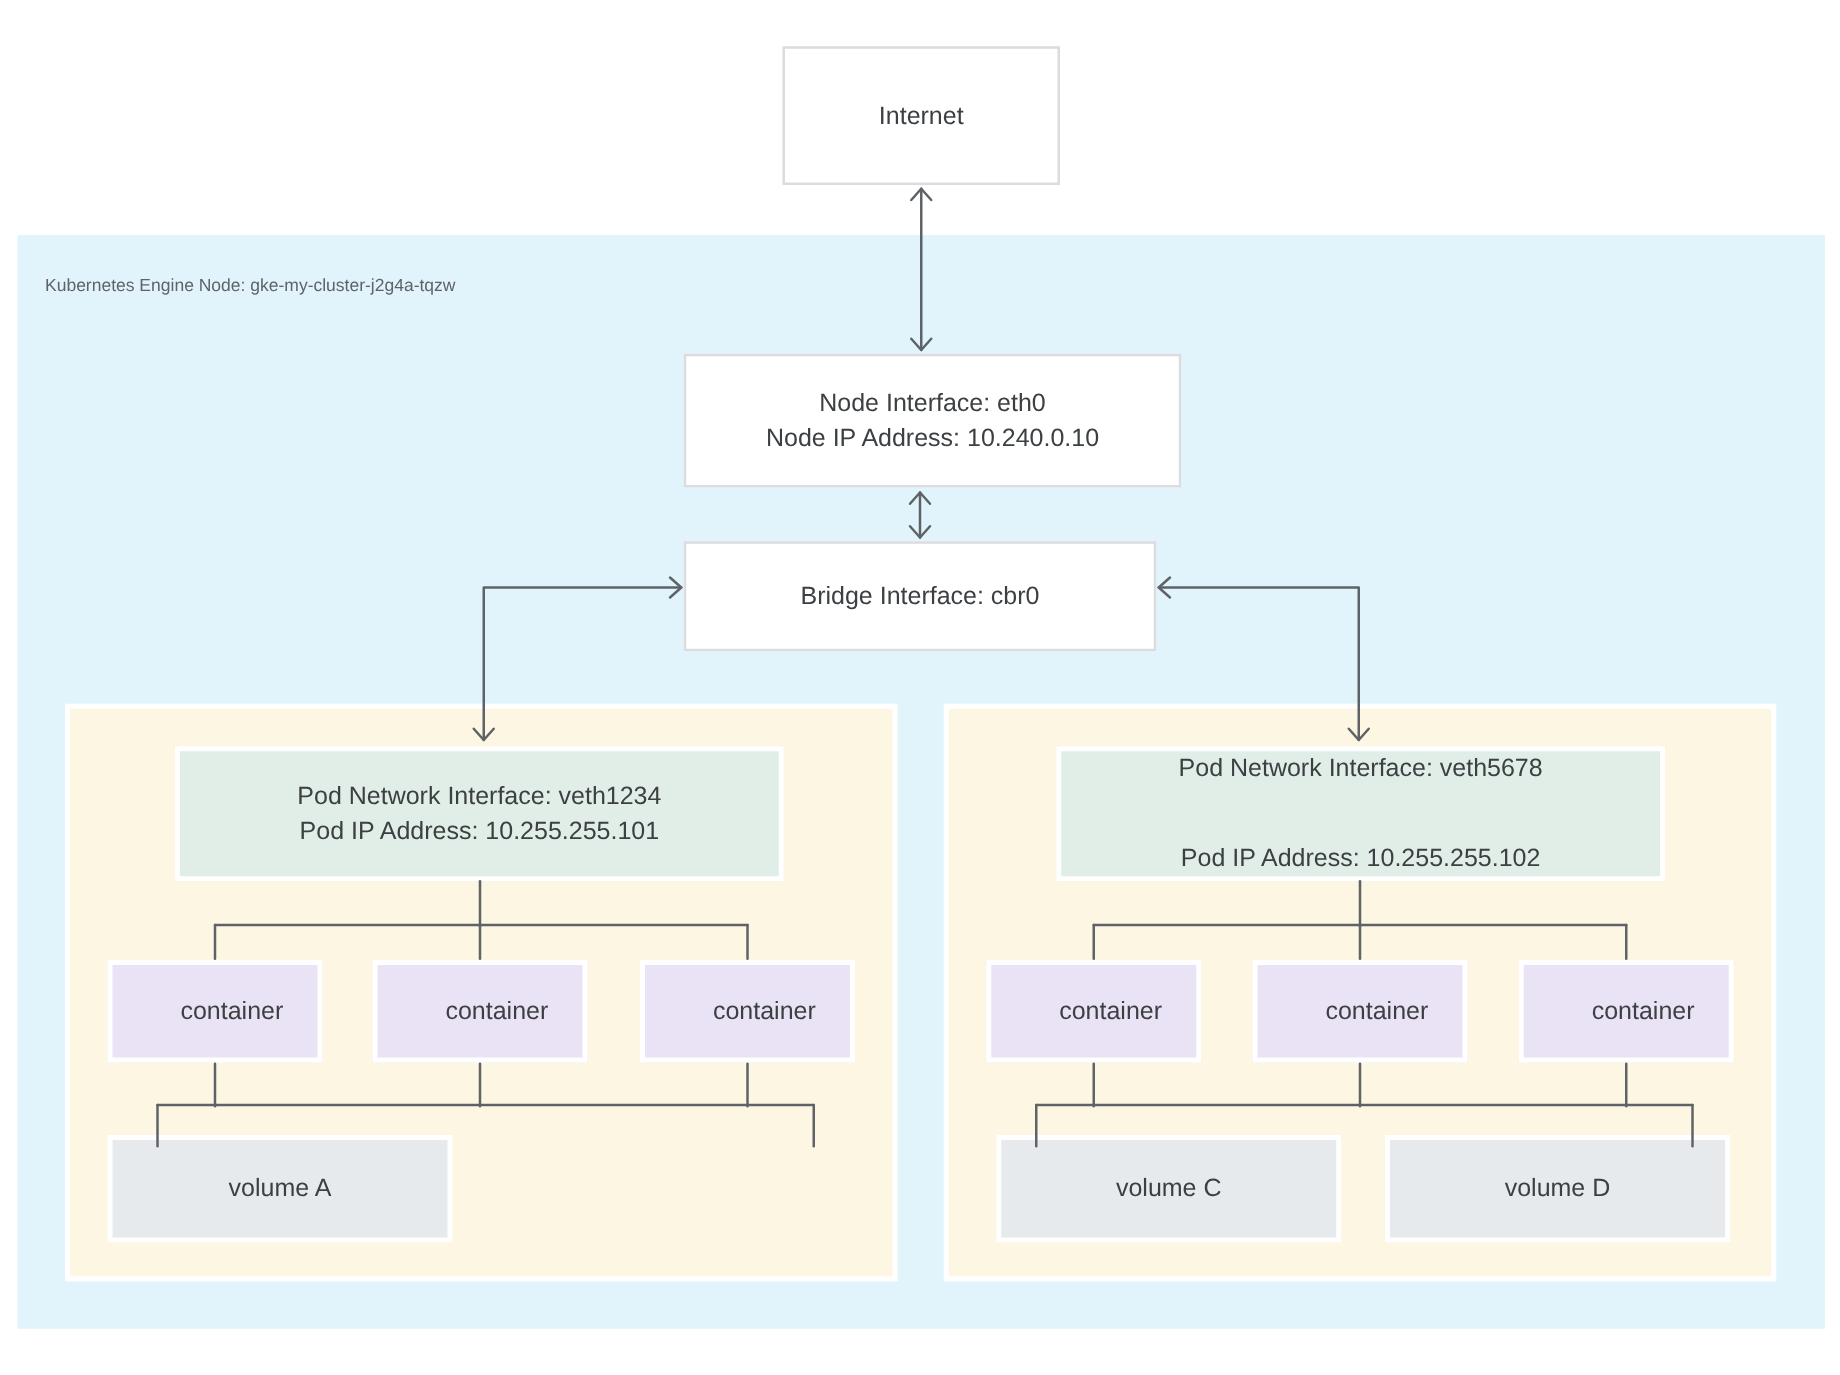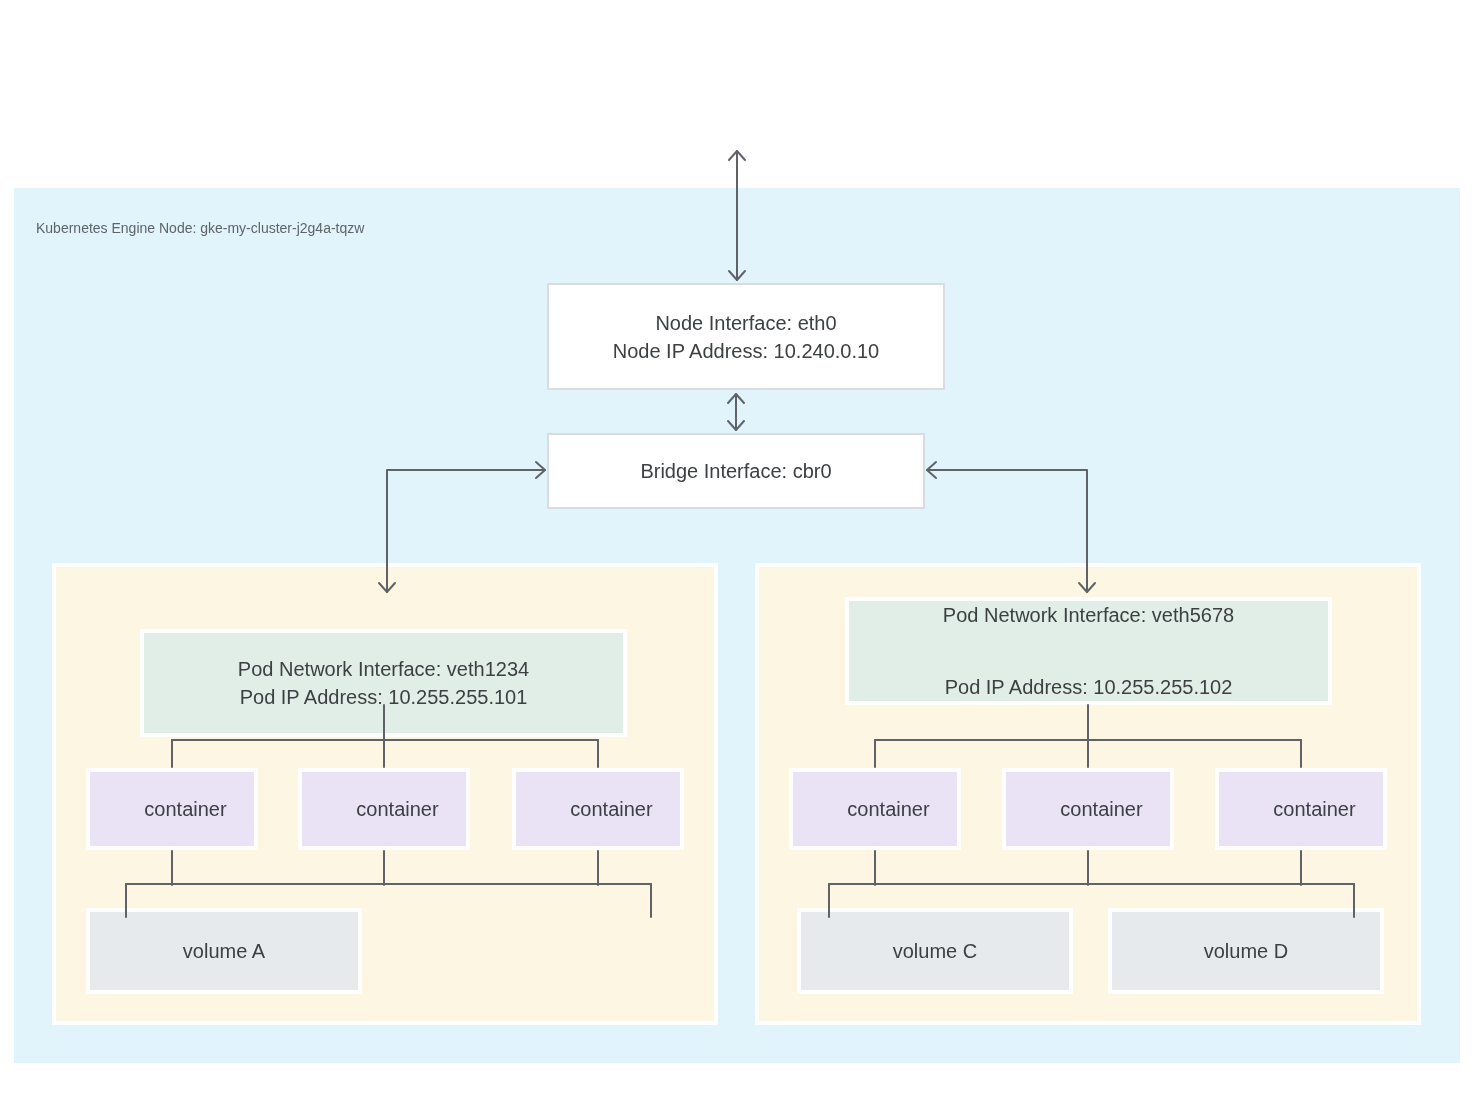--- a/index.html
+++ b/index.html
@@ -34,38 +34,38 @@
     text-align: center;
     font-size: 20px;
     line-height: 28px;
   }
   .white-box {
     background: #ffffff;
     border: 2px solid var(--box-border, #DADCE0);
   }
   .internet-box { left: 626px; top: 37px; width: 222px; height: 111px; }
   .node-box     { left: 547px; top: 283px; width: 398px; height: 107px; }
-  .bridge-box   { left: 547px; top: 433px; width: 378px; height: 76px; }
+  .bridge-box   { left: 547px; top: 433px; width: 378px; height: 88px; }
   .pod {
     position: absolute;
     top: 563px;
     width: 666px; height: 462px;
     box-sizing: border-box;
     background: var(--pod-background, #FCF6E3);
     border: 4px solid #ffffff;
   }
   .pod-left  { left: 52px; }
   .pod-right { left: 755px; }
   .pod-if {
     top: 597px;
     width: 487px; height: 108px;
     background: var(--pod-interface-background, #E1EEE7);
     border: 4px solid #ffffff;
   }
-  .pod-if-left  { left: 140px; margin-top: 32px; }
+  .pod-if-left  { left: 140px; }
   .pod-if-right { left: 845px; justify-content: space-between; }
   .container-box {
     top: 768px;
     width: 172px; height: 82px;
     background: var(--container-background, #E9E3F5);
     border: 4px solid #ffffff;
     padding-left: 27px;
   }
   .volume-box {
     top: 908px;
@@ -88,20 +88,23 @@
   }
 </style>
 </head>
 <body>
 
 <div class="canvas">
 
   <div class="blue-region"></div>
   <div class="region-label">Kubernetes Engine Node: gke-my-cluster-j2g4a-tqzw</div>
 
+  <div class="box white-box internet-box">
+    <span>Internet</span>
+  </div>
 
   <div class="box white-box node-box">
     <div>Node Interface: eth0</div>
     <div>Node IP Address: 10.240.0.10</div>
   </div>
 
   <div class="box white-box bridge-box">
     <span>Bridge Interface: cbr0</span>
   </div>
 

